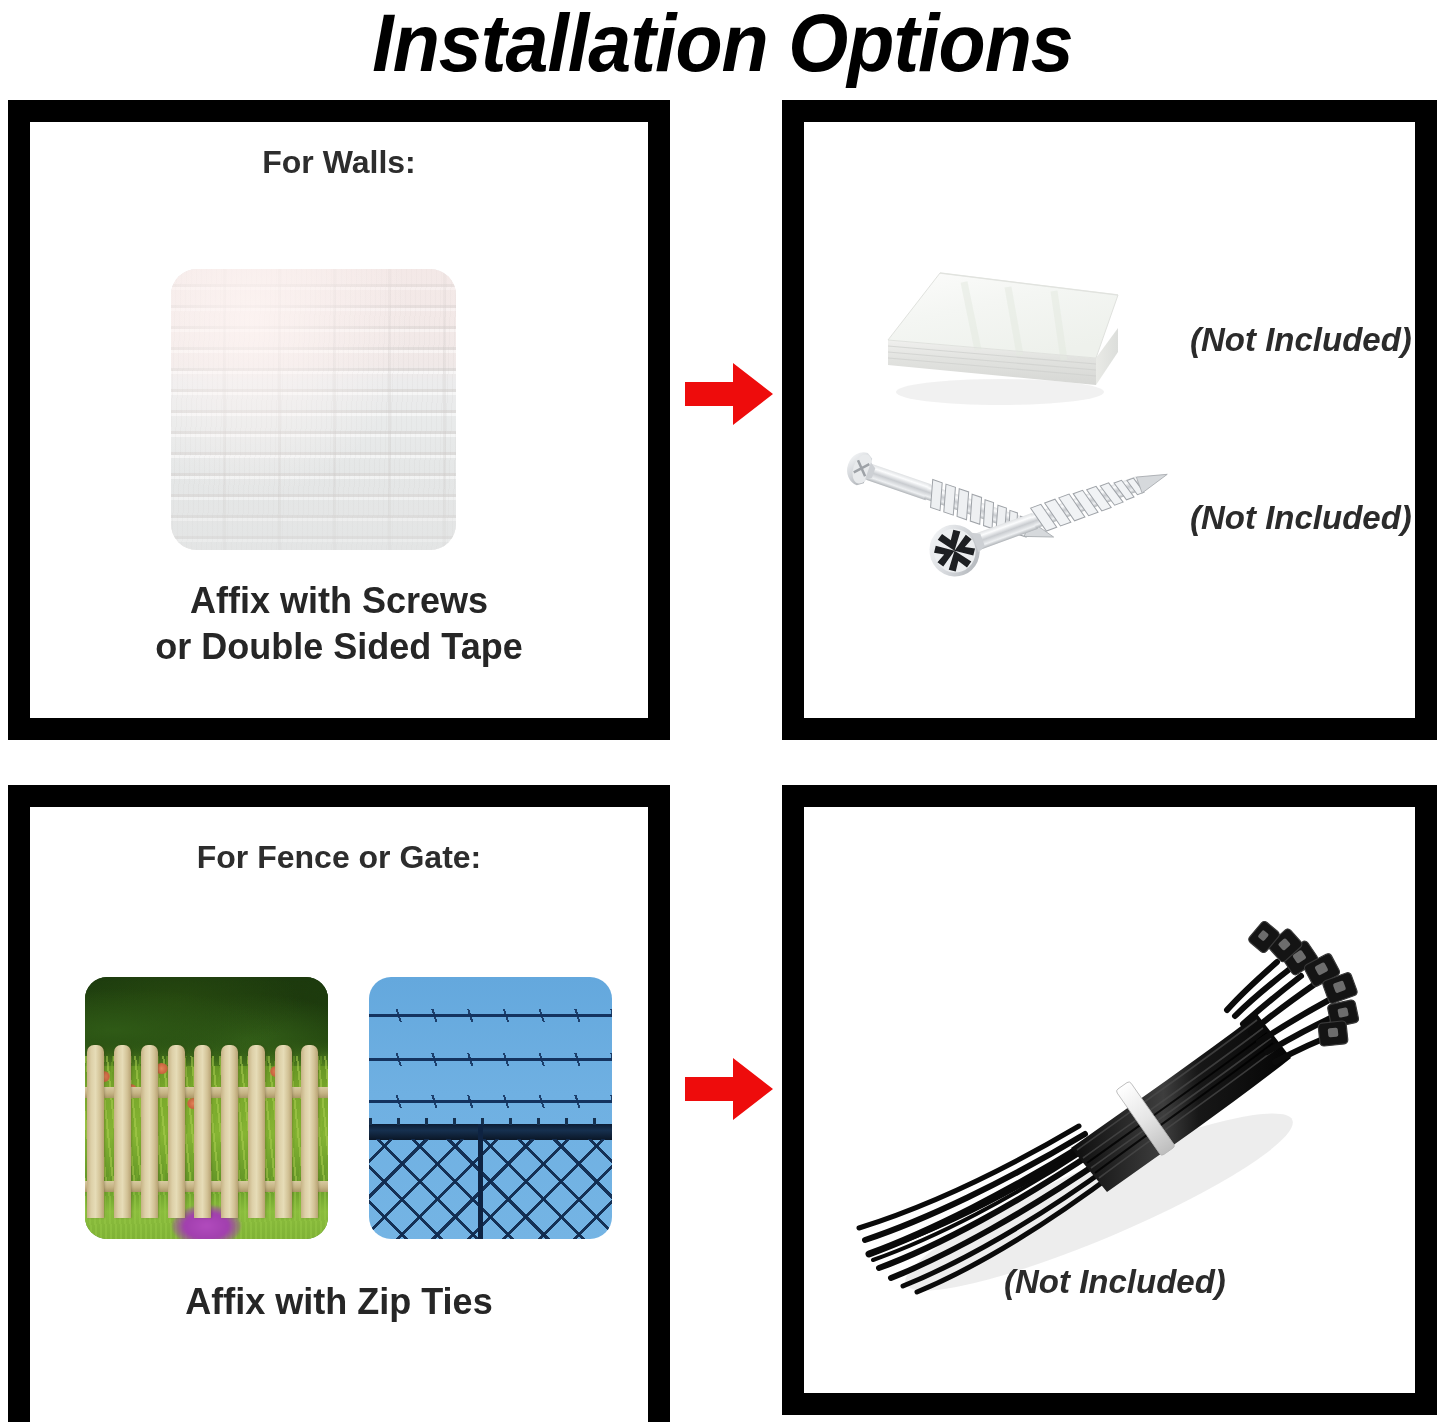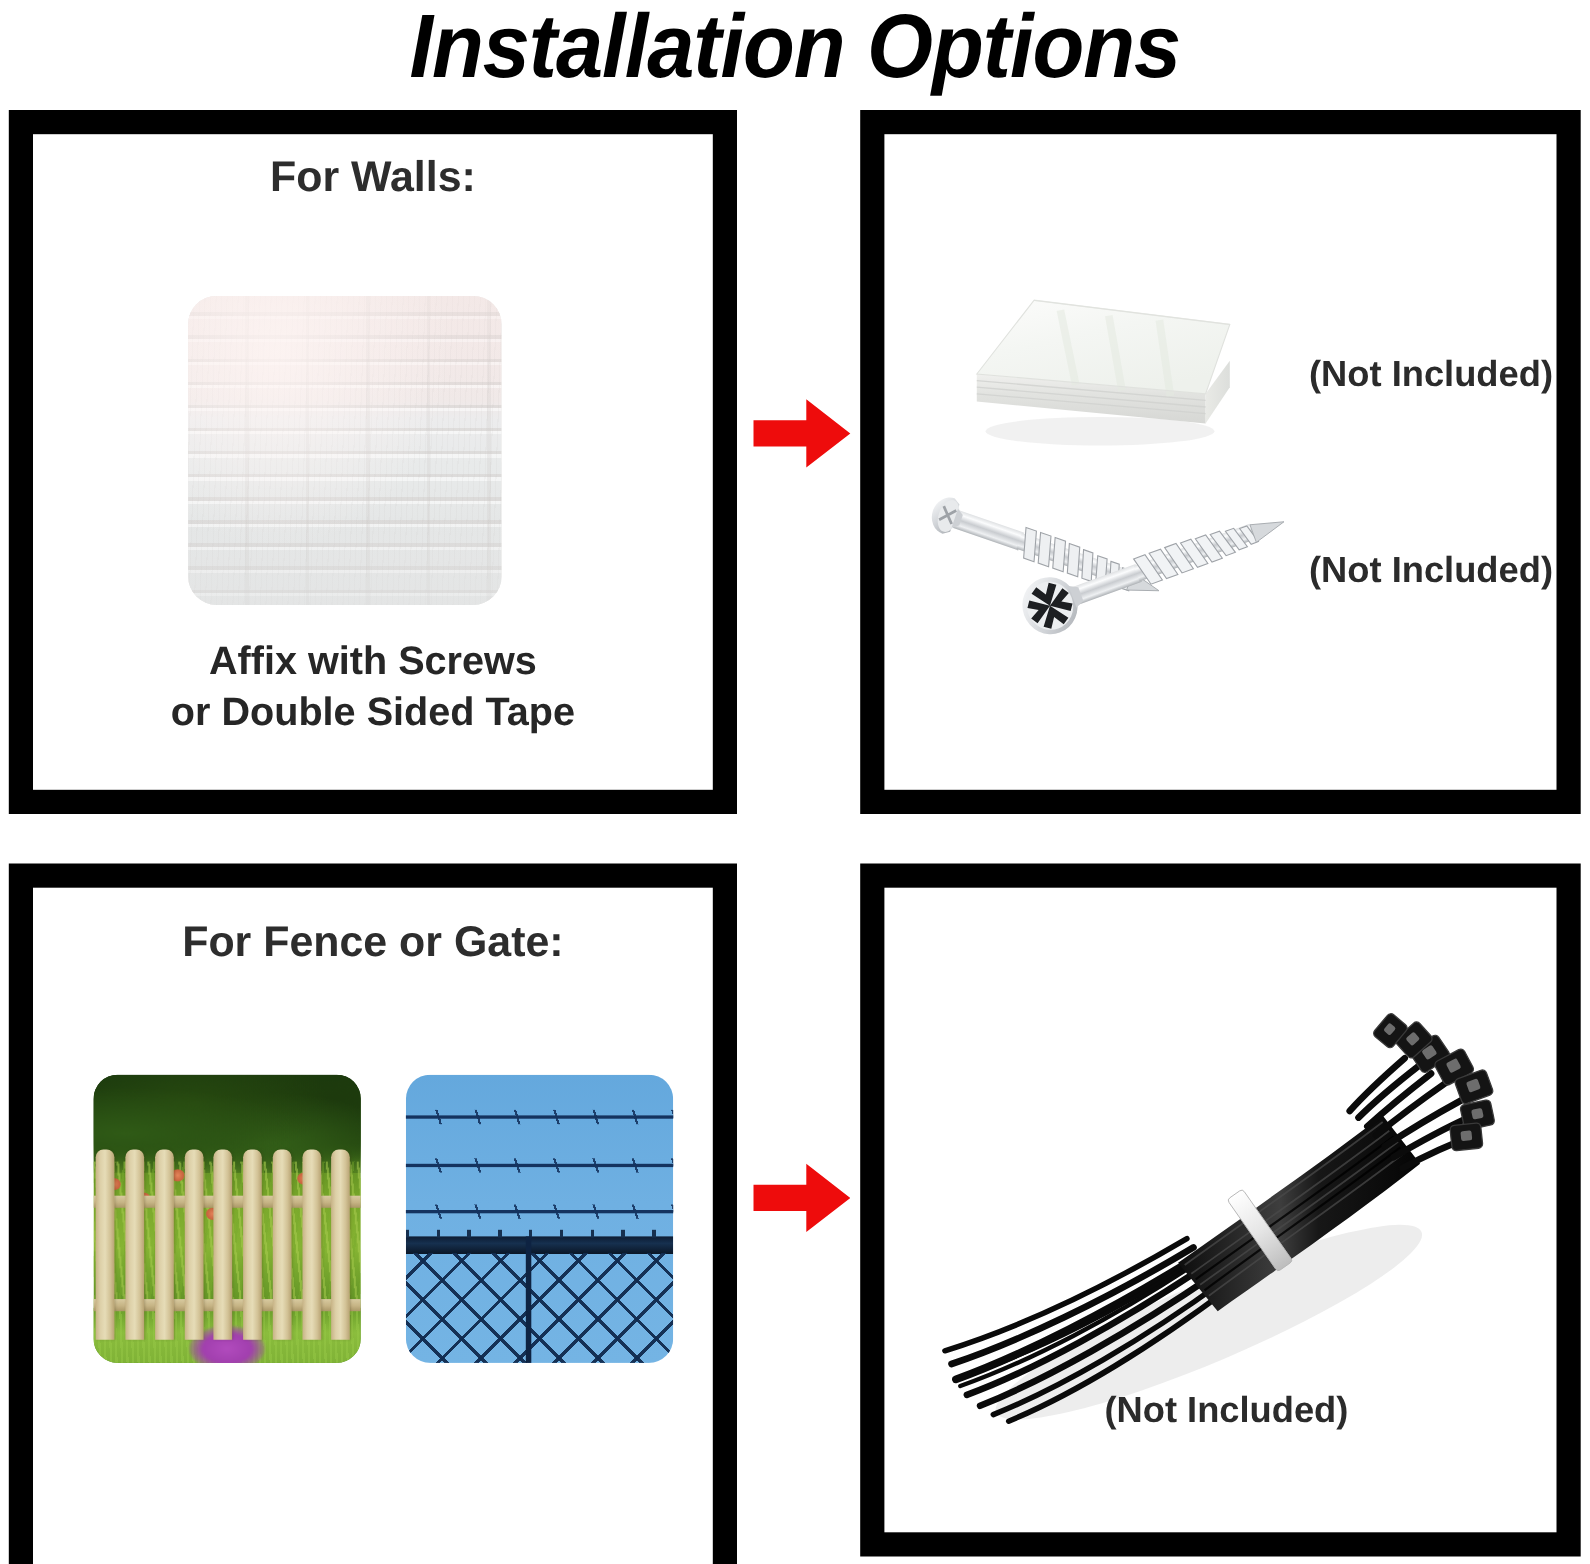--- a/index.html
+++ b/index.html
@@ -54,41 +54,42 @@
   #panel-wall-hw      { left: 782px; top: 100px;  width: 655px; height: 640px; }
   #panel-fence        { left: 8px;   top: 785px;  width: 662px; height: 767px; }
   #panel-fence-hw     { left: 782px; top: 785px;  width: 655px; height: 630px; }
 
   
   .panel-heading {
     position: absolute;
     width: 100%;
     text-align: center;
     font-weight: bold;
-    font-size: 39px;
+    font-size: 32px;
     line-height: 48px;
     color: #2d2d2d;
     letter-spacing: 0px;
   }
   .caption {
     position: absolute;
     width: 100%;
     text-align: center;
     font-weight: bold;
     font-size: 36px;
     line-height: 46px;
     color: #262626;
   }
   .note-label {
     position: absolute;
     font-weight: bold;
     font-size: 33px;
     line-height: 40px;
     color: #2b2b2b;
     white-space: nowrap;
+    font-style: italic;
   }
 
   
   .red-arrow {
     position: absolute;
     width: 92px;
     height: 68px;
   }
 
   
@@ -490,20 +491,21 @@
     <div class="photo" id="photo-chain">
       <div class="cl-sky"></div>
       <div class="cl-barb" style="top:14%;"></div>
       <div class="cl-barb" style="top:31%;"></div>
       <div class="cl-barb" style="top:47%;"></div>
       <div class="cl-rail"></div>
       <div class="cl-mesh"></div>
       <div class="cl-post"></div>
     </div>
 
+    <div class="caption" style="top:472px;">Affix with Zip Ties</div>
 
   </div>
 </div>
 
 <svg class="red-arrow" style="left:683px; top:1055px;" viewBox="0 0 92 68">
   <polygon points="2,22 50,22 50,3 90,34 50,65 50,46 2,46" fill="#ee0c0c"></polygon>
 </svg>
 
 <div class="panel" id="panel-fence-hw">
   <div class="panel-inner">

